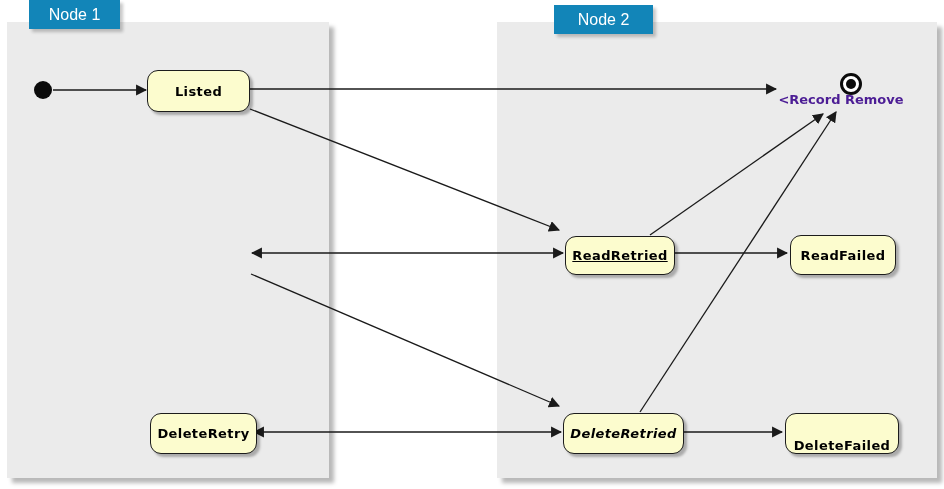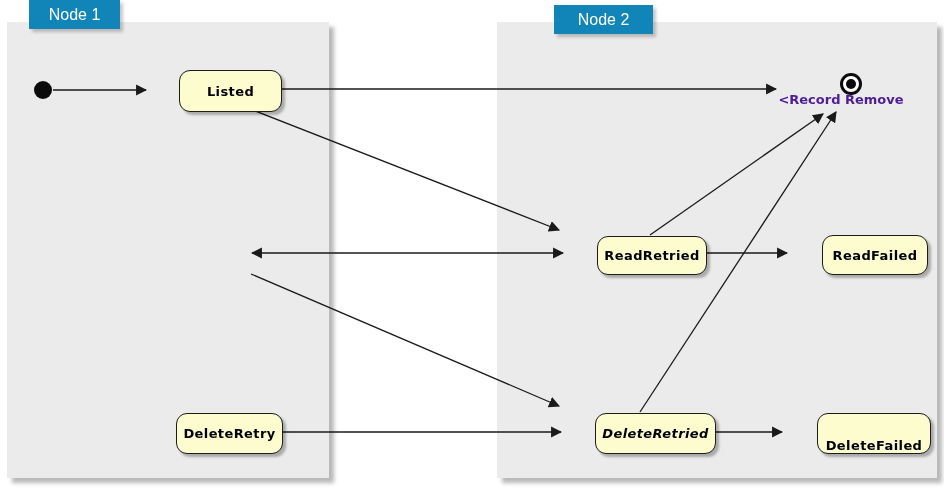--- a/index.html
+++ b/index.html
@@ -53,26 +53,25 @@
     border-radius: 11px;
     box-shadow: 3px 3px 2.5px rgba(0,0,0,0.28);
     display: flex;
     align-items: center;
     justify-content: center;
     font-size: 13px;
     font-weight: bold;
     color: #000000;
     letter-spacing: 0.4px;
     z-index: 3;
-    margin-left: 32px;
   }
   #state-listed        { left: 147px; top: 70px;  width: 101px; height: 40px; }
   #state-readretry     { left: 147px; top: 235px; width: 103px; height: 38px; }
-  #state-deleteretry   { left: 144px; top: 413px; width: 105px; height: 39px; }
-  #state-readretried   { left: 565px; top: 236px; width: 108px; height: 37px; }
+  #state-deleteretry   { left: 150px; top: 413px; width: 105px; height: 39px; }
+  #state-readretried   { left: 565px; top: 236px; width: 108px; height: 37px; text-decoration: underline; }
   #state-readfailed    { left: 790px; top: 235px; width: 104px; height: 38px; }
   #state-deleteretried { left: 563px; top: 413px; width: 119px; height: 39px; font-style: italic; }
   #state-deletefailed  { left: 785px; top: 413px; width: 112px; height: 39px; align-items: flex-end; }
 
   .initial-state {
     position: absolute;
     left: 34px; top: 81px;
     width: 18px; height: 18px;
     background: #0b0b0b;
     border-radius: 50%;

